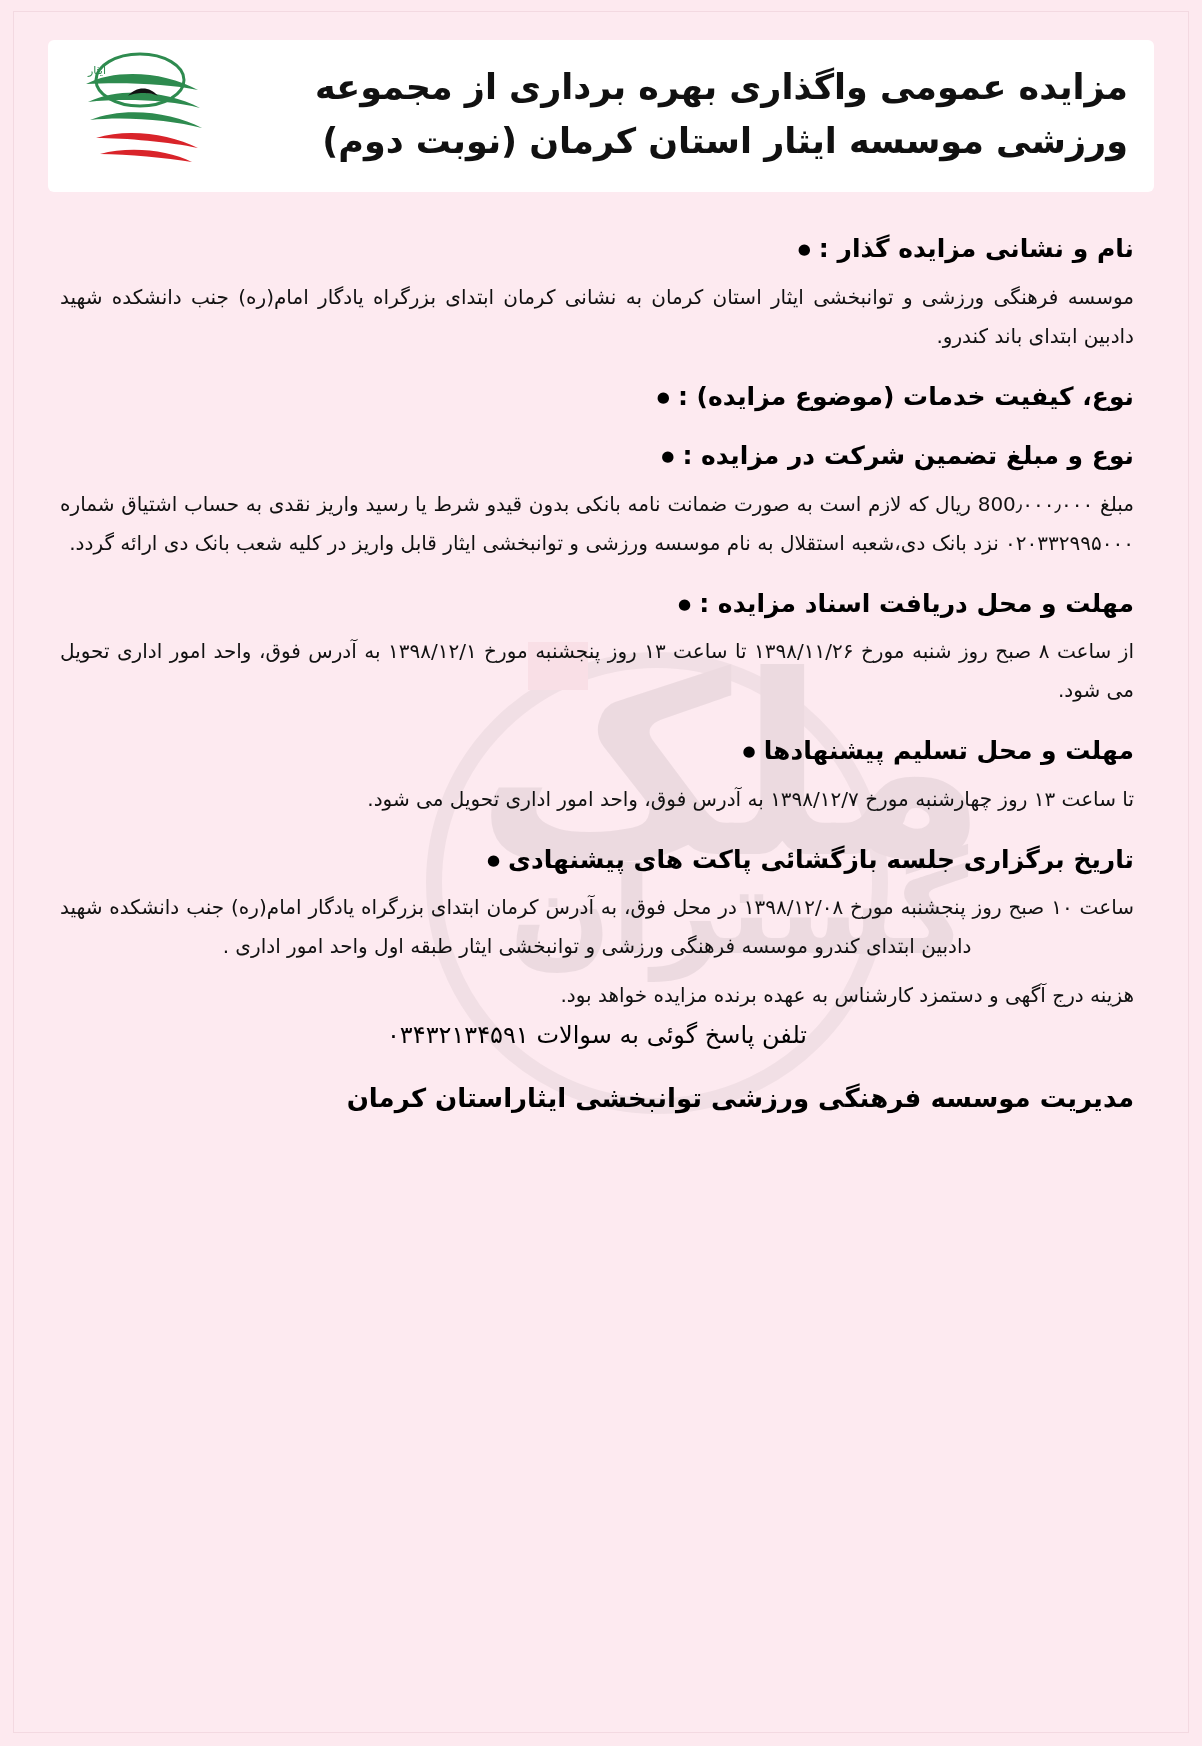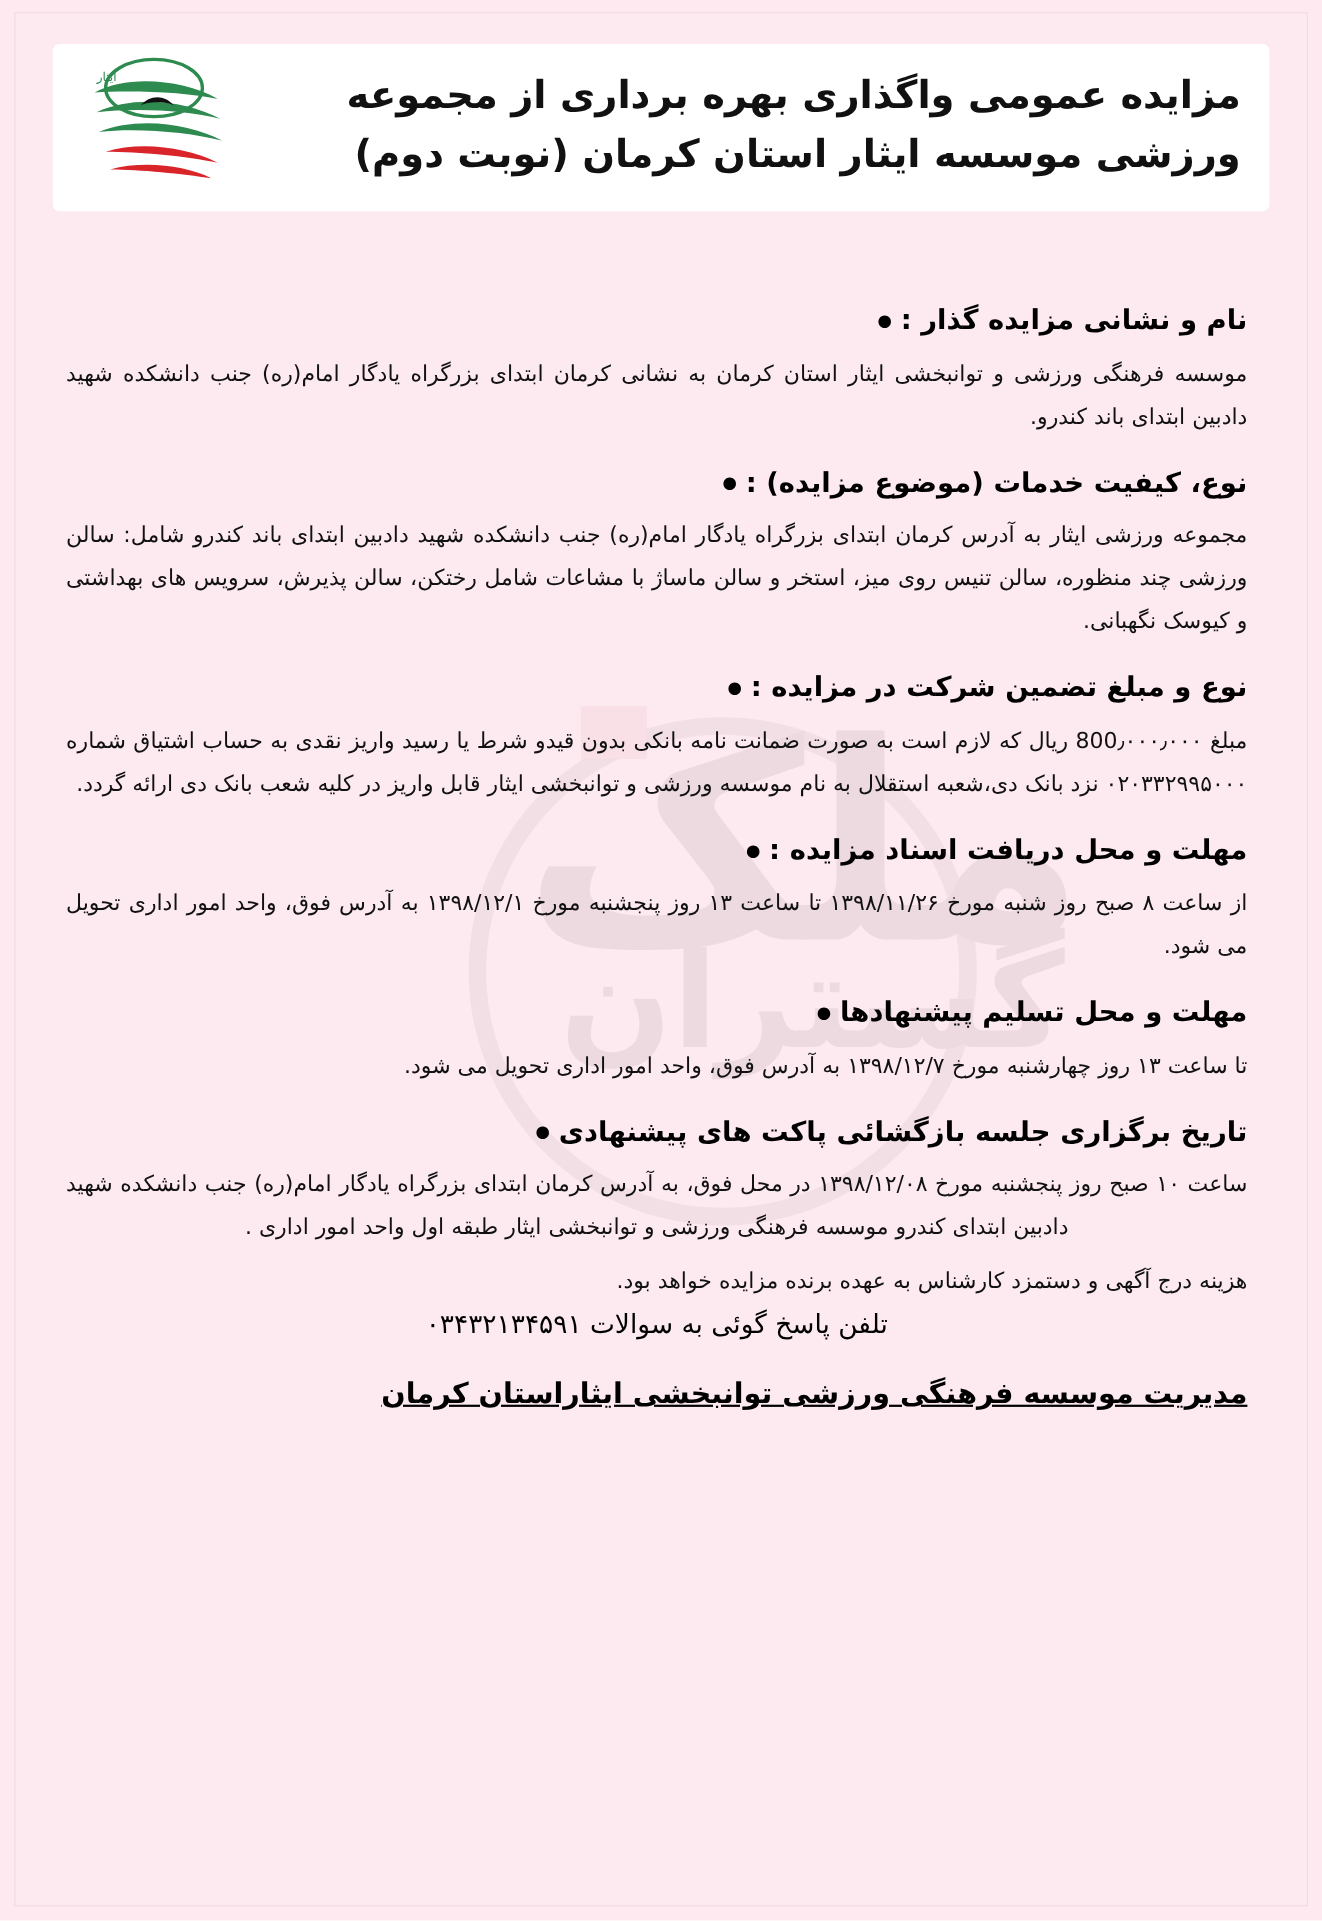--- a/index.html
+++ b/index.html
@@ -100,21 +100,21 @@
     width: 148px;
     height: 128px;
     position: relative;
     flex: 0 0 148px;
   }
   .logo svg { display: block; }
 
   
   .content {
     position: relative;
-    padding: 58px 54px 0 46px;
+    padding: 16px 54px 0 46px;
     z-index: 2;
   }
   .bullet-heading {
     font-size: 25px;
     font-weight: bold;
     color: #000;
     text-align: right;
     margin: 22px 0 10px 0;
     line-height: 1.5;
   }
@@ -135,21 +135,20 @@
   .para.center-last { text-align-last: center; }
   .para.right { text-align: right; text-align-last: right; }
   .para.rtl-center { }
   .spaced { margin-top: 10px; }
   .footer-line {
     font-size: 26px;
     font-weight: bold;
     text-align: right;
     margin: 34px 0 10px 0;
     color: #000;
-    text-decoration: underline;
   }
   .tel {
     font-size: 24px;
     text-align: center;
     margin: 6px 0 0 0;
   }
 </style>
 </head>
 <body>
 
@@ -178,21 +177,20 @@
         </svg>
       </div>
     </div>
 
     <div class="content">
 
       <div class="bullet-heading">نام و نشانی مزایده گذار :</div>
       <p class="para">موسسه فرهنگی ورزشی و توانبخشی ایثار استان کرمان به نشانی کرمان ابتدای بزرگراه یادگار امام(ره) جنب دانشکده شهید دادبین ابتدای باند کندرو.</p>
 
       <div class="bullet-heading">نوع، کیفیت خدمات (موضوع مزایده) :</div>
-      <p class="para">مجموعه ورزشی ایثار به آدرس کرمان ابتدای بزرگراه یادگار امام(ره) جنب دانشکده شهید دادبین ابتدای باند کندرو شامل: سالن ورزشی چند منظوره، سالن تنیس روی میز، استخر و سالن ماساژ با مشاعات شامل رختکن، سالن پذیرش، سرویس های بهداشتی و کیوسک نگهبانی.</p>
 
       <div class="bullet-heading">نوع و مبلغ تضمین شرکت در مزایده :</div>
       <p class="para">مبلغ 800٫۰۰۰٫۰۰۰ ریال که لازم است به صورت ضمانت نامه بانکی بدون قیدو شرط یا رسید واریز نقدی به حساب اشتیاق شماره ۰۲۰۳۳۲۹۹۵۰۰۰ نزد بانک دی،شعبه استقلال به نام موسسه ورزشی و توانبخشی ایثار قابل واریز در کلیه شعب بانک دی ارائه گردد.</p>
 
       <div class="bullet-heading">مهلت و محل دریافت اسناد مزایده :</div>
       <p class="para">از ساعت ۸ صبح روز شنبه مورخ ۱۳۹۸/۱۱/۲۶ تا ساعت ۱۳ روز پنجشنبه مورخ ۱۳۹۸/۱۲/۱ به آدرس فوق، واحد امور اداری تحویل می شود.</p>
 
       <div class="bullet-heading">مهلت و محل تسلیم پیشنهادها</div>
       <p class="para right">تا ساعت ۱۳ روز چهارشنبه مورخ ۱۳۹۸/۱۲/۷ به آدرس فوق، واحد امور اداری تحویل می شود.</p>
 

